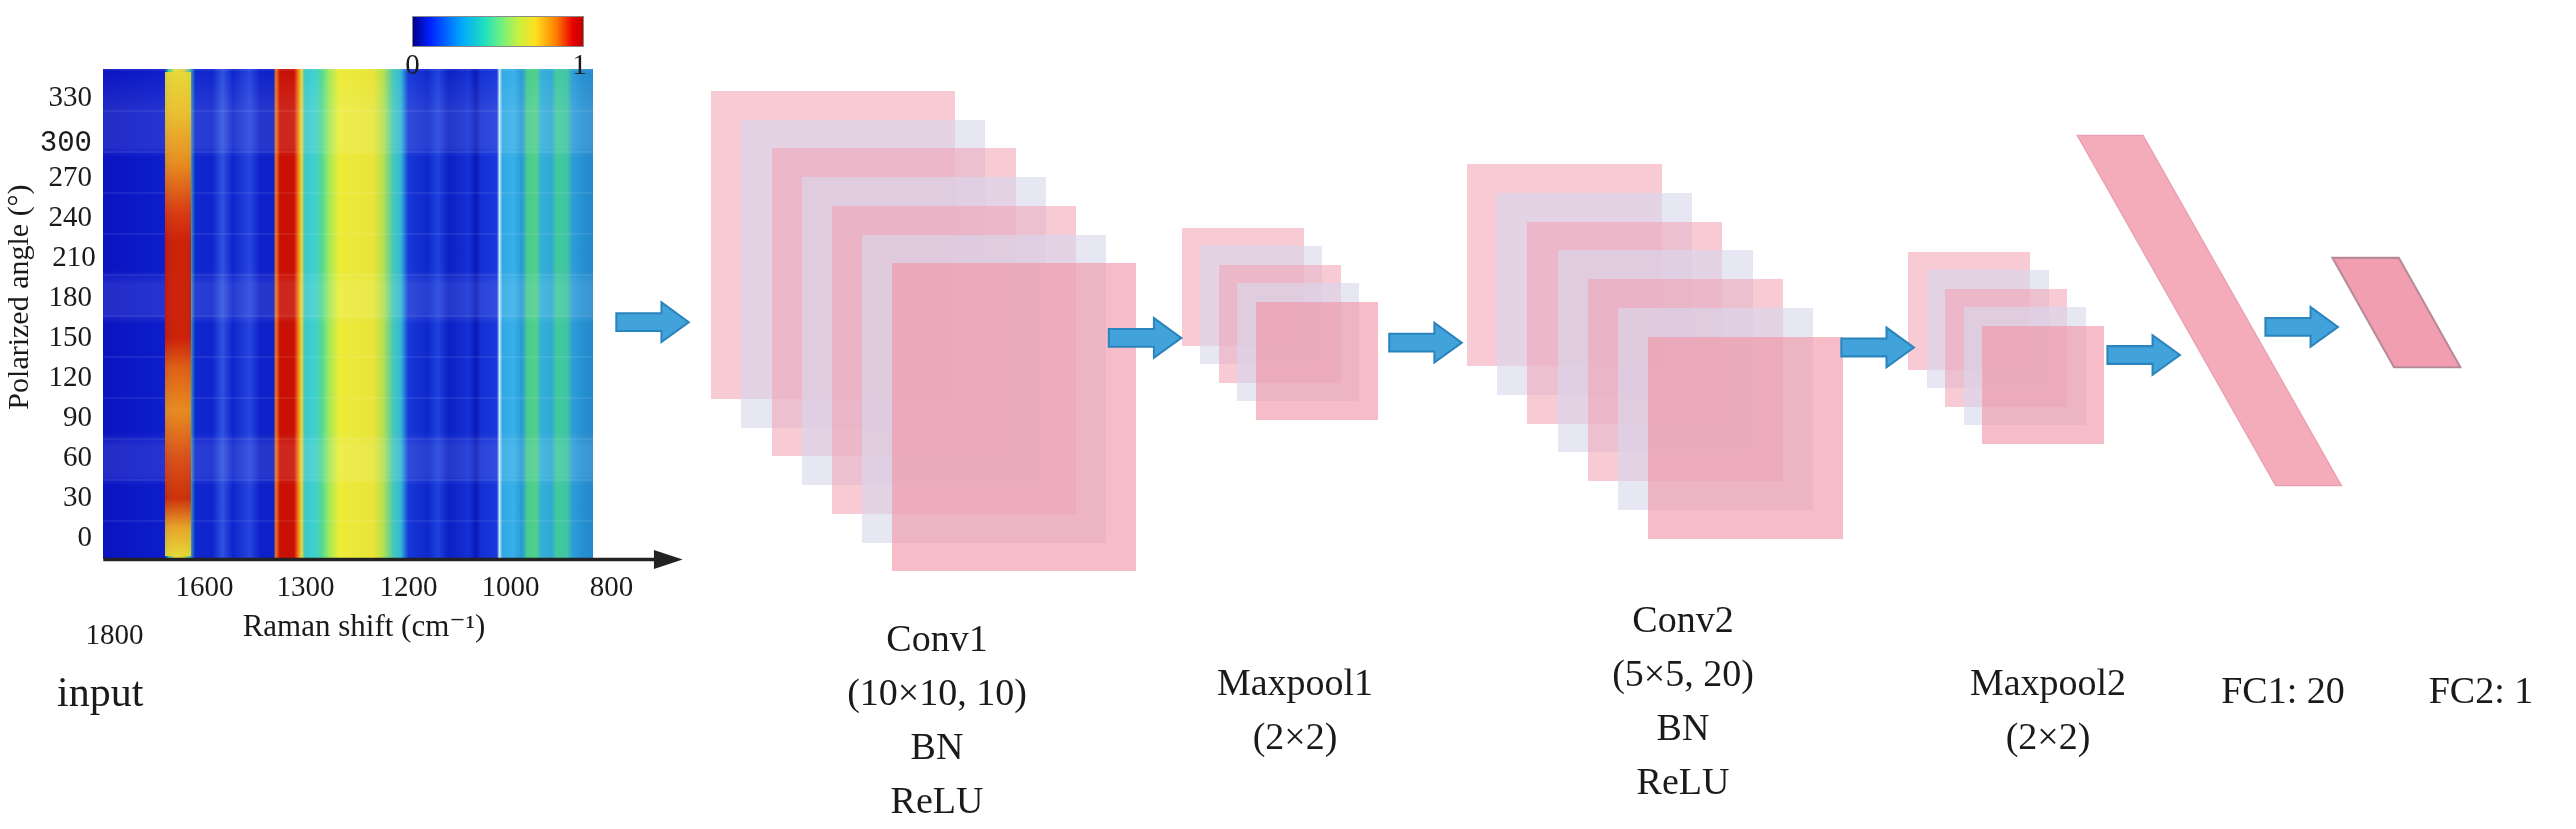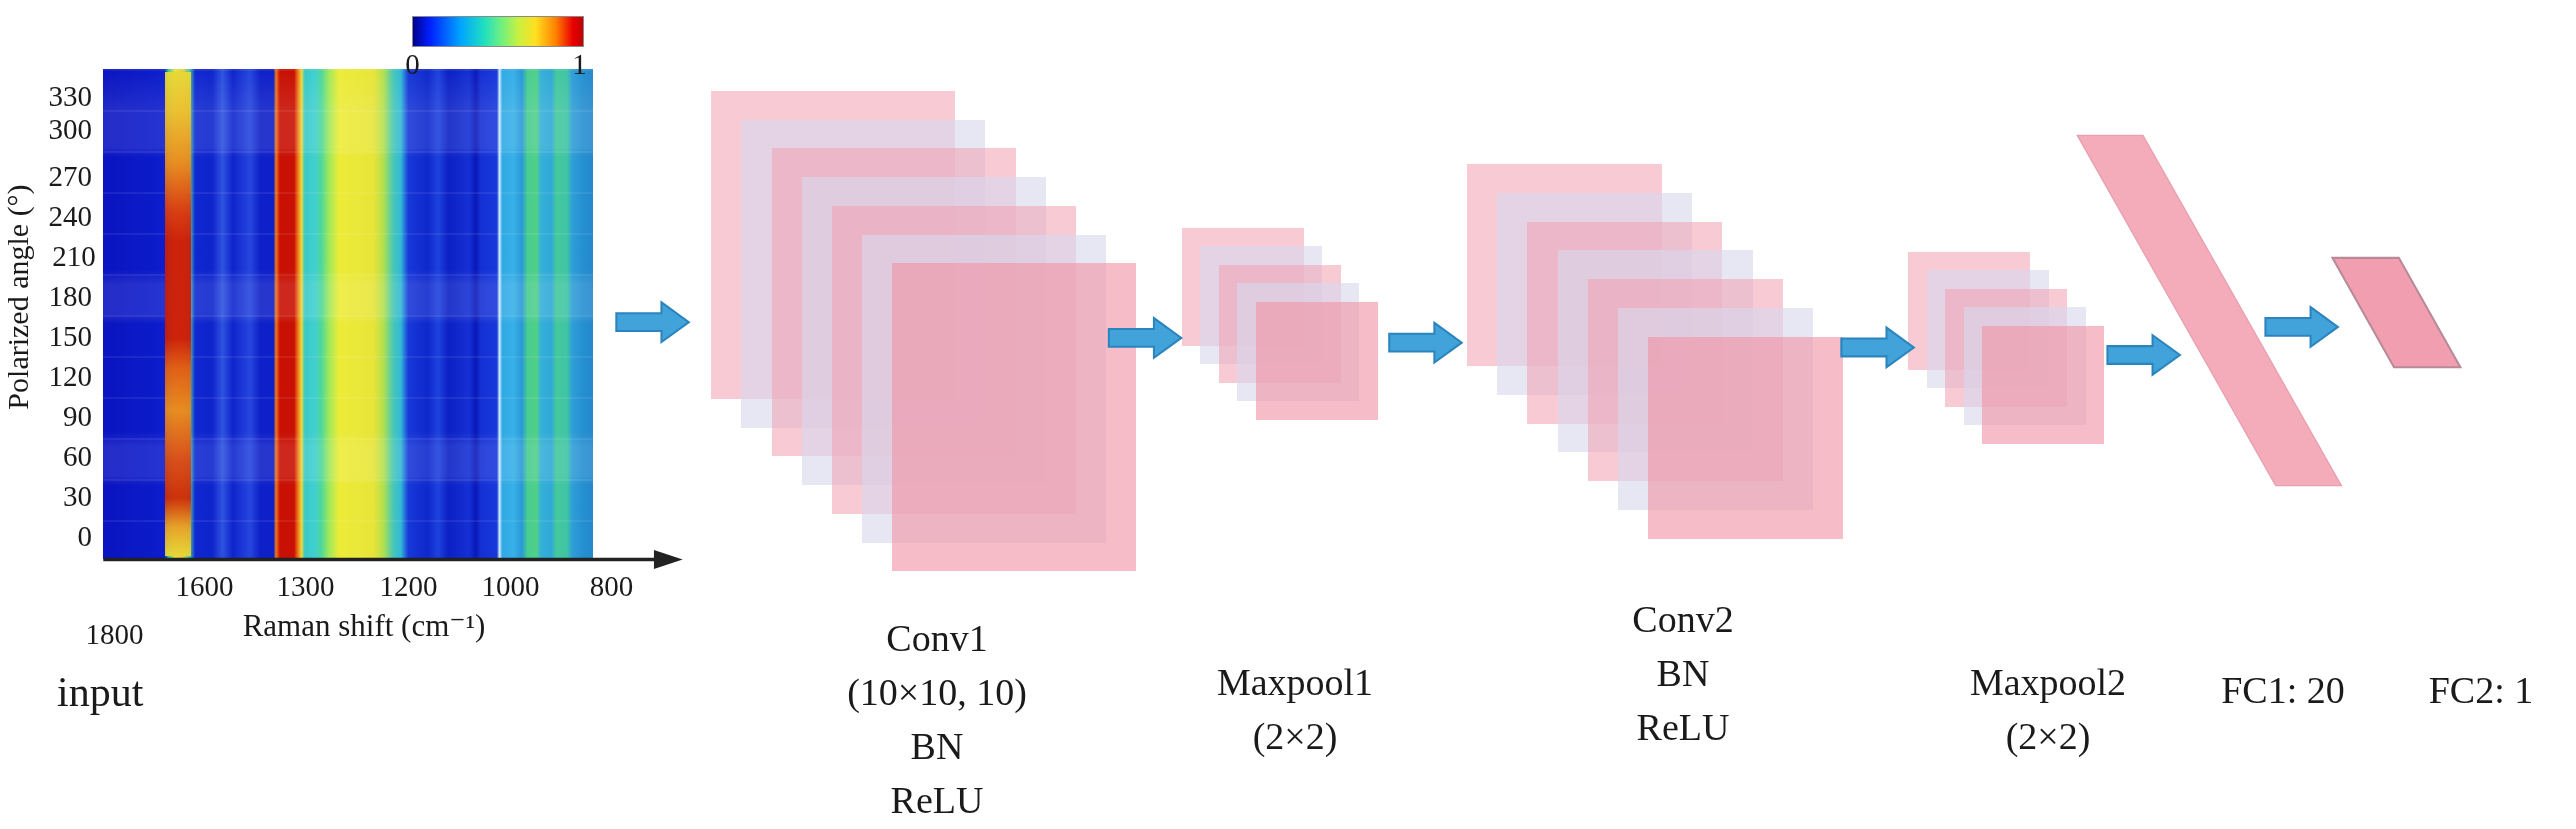--- a/index.html
+++ b/index.html
@@ -66,21 +66,21 @@
 
 <div class="canvas">
 
   <div class="ylabel">Polarized angle (°)</div>
 
   <div class="plot">
     <div class="hotcol"></div>
   </div>
 
   <div class="tick ytick" style="left:24px;top:78px;">330</div>
-  <div class="tick ytick" style="left:24px;top:111px;">300</div>
+  <div class="tick ytick" style="left:24px;top:126px;font-family:Liberation Mono, monospace;">300</div>
   <div class="tick ytick" style="left:24px;top:158px;">270</div>
   <div class="tick ytick" style="left:24px;top:198px;">240</div>
   <div class="tick ytick" style="left:40px;top:238px;text-align:center;">210</div>
   <div class="tick ytick" style="left:24px;top:278px;">180</div>
   <div class="tick ytick" style="left:24px;top:318px;">150</div>
   <div class="tick ytick" style="left:24px;top:358px;">120</div>
   <div class="tick ytick" style="left:24px;top:398px;">90</div>
   <div class="tick ytick" style="left:24px;top:438px;">60</div>
   <div class="tick ytick" style="left:24px;top:478px;">30</div>
   <div class="tick ytick" style="left:24px;top:518px;">0</div>
@@ -176,20 +176,21 @@
     <div>ReLU</div>
   </div>
 
   <div class="stage-label" style="left:1083px;top:655px;">
     <div>Maxpool1</div>
     <div>(2×2)</div>
   </div>
 
   <div class="stage-label" style="left:1471px;top:592px;">
     <div>Conv2</div>
+    <div>(5×5, 20)</div>
     <div>BN</div>
     <div>ReLU</div>
   </div>
 
   <div class="stage-label" style="left:1836px;top:655px;">
     <div>Maxpool2</div>
     <div>(2×2)</div>
   </div>
 
   <div class="stage-label" style="left:2071px;top:663px;">

